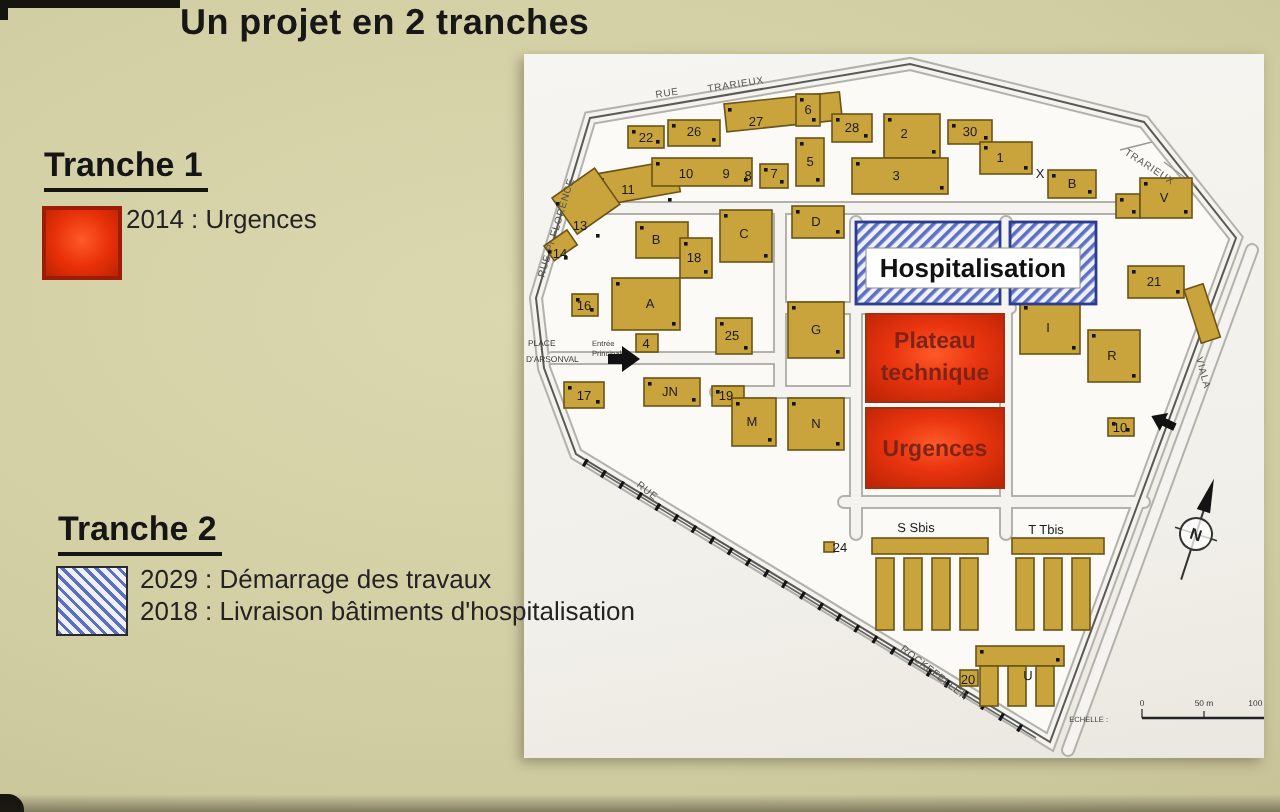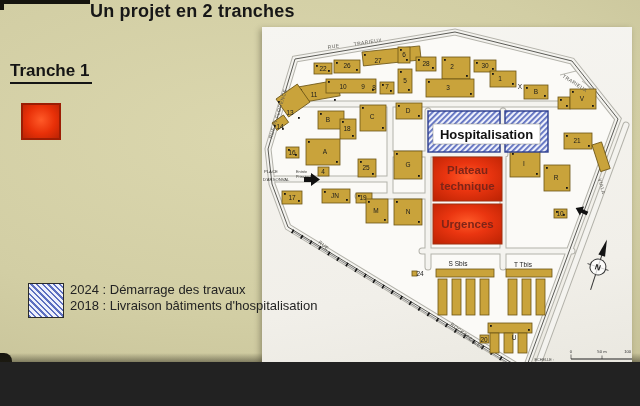--- a/index.html
+++ b/index.html
@@ -1,25 +1,25 @@
 <!DOCTYPE html>
 <html><head>
 <meta charset="utf-8">
 <style>
   html,body{margin:0;padding:0;background:#222;}
-  .board{position:relative;width:640px;height:362px;overflow:hidden;
+  .board{position:relative;width:640px;height:406px;overflow:hidden;
     font-family:"Liberation Sans",sans-serif;
     background:radial-gradient(130% 110% at 40% 38%, #dbd7ae 0%, #d2cea4 45%, #c4bf95 80%, #b3ad82 100%);}
   .edge{position:absolute;}
   .edge-tl{left:0;top:0;width:90px;height:4px;background:#15140e;}
   .edge-tl2{left:0;top:0;width:4px;height:10px;background:#15140e;}
   .edge-bl{left:0;bottom:0;width:12px;height:9px;background:#15140e;border-top-right-radius:8px;}
   .edge-bottom{left:0;bottom:0;width:100%;height:9px;background:linear-gradient(to top,rgba(35,33,20,.45),rgba(35,33,20,0));}
   .title{position:absolute;left:90px;top:1px;margin:0;font-size:18px;font-weight:bold;color:#171717;letter-spacing:.2px;z-index:3;}
-  .lg-head{position:absolute;margin:0;font-size:17px;font-weight:bold;color:#151515;
+  .lg-head{position:absolute;margin:12px;font-size:17px;font-weight:bold;color:#151515;
     border-bottom:2.5px solid #151515;padding:0 3px 1px 0;z-index:3;}
   .t1-head{left:10px;top:61px;}
   .t2-head{left:17px;top:243px;}
   .swatch{position:absolute;z-index:3;}
   .swatch.red{left:21px;top:103px;width:36px;height:33px;
     background:radial-gradient(circle at 50% 45%, #ff5a28 0%, #e83008 55%, #bb2304 100%);
     border:2px solid #9c1d04;}
   .swatch.hatch{left:28px;top:283px;width:34px;height:33px;
     background:repeating-linear-gradient(45deg,#5d6fc0 0 1.6px,#eef0fb 1.6px 4px);
     border:1.5px solid #2a2a2a;}
@@ -320,23 +320,25 @@
           <text x="188" y="298" class="slbl" transform="rotate(38 188 298)">ROCKEFELLER</text>
           <text x="56" y="216" class="slbl" transform="rotate(38 56 216)">RUE</text>
           <text x="336" y="152" class="slbl" transform="rotate(75 336 152)">VIALA</text>
         </g>
     </svg>
   </div>
 
   <h2 class="lg-head t1-head">Tranche 1</h2>
   <div class="swatch red"></div>
   <div class="lines t1-lines">
+    <p>2014 : Urgences</p>
   </div>
 
+  <h2 class="lg-head t2-head">Tranche 2</h2>
   <div class="swatch hatch"></div>
   <div class="lines t2-lines">
-    <p>2024 : Démarrage des travaux</p>
+    <p>2029 : Démarrage des travaux</p>
     <p>2018 : Livraison bâtiments d'hospitalisation</p>
   </div>
 
   <div class="edge edge-bl"></div>
   <div class="edge edge-bottom"></div>
 </div>
 
 </body></html>

